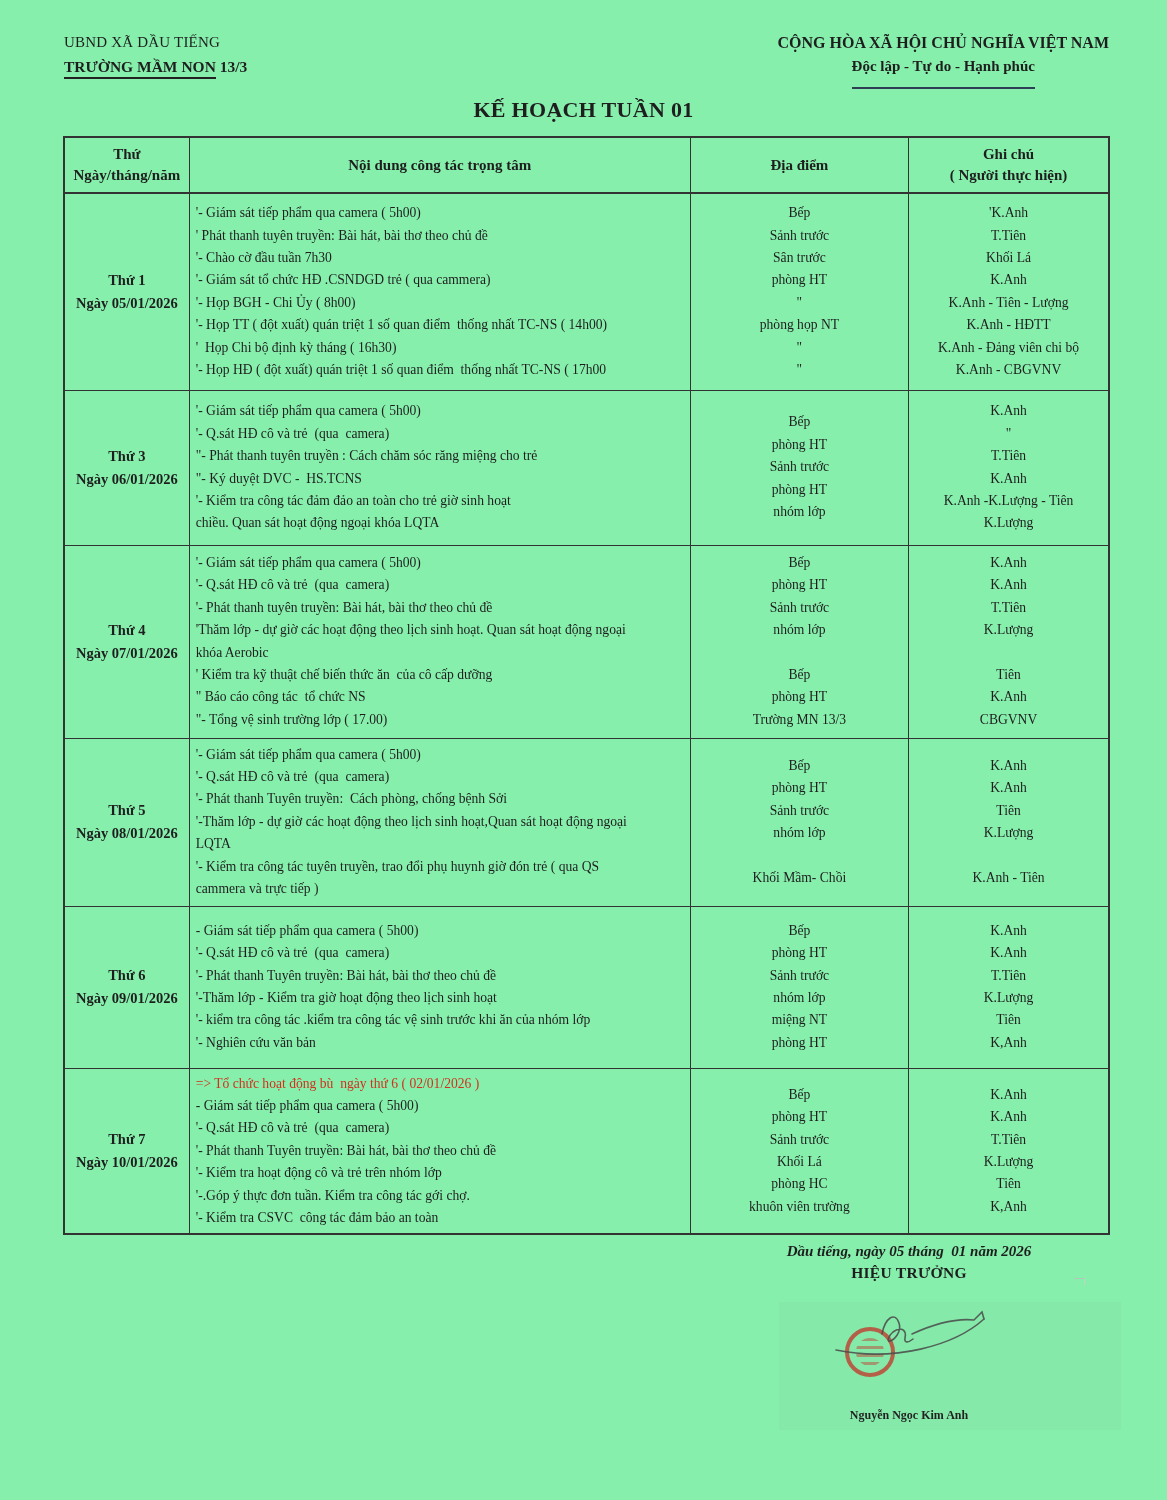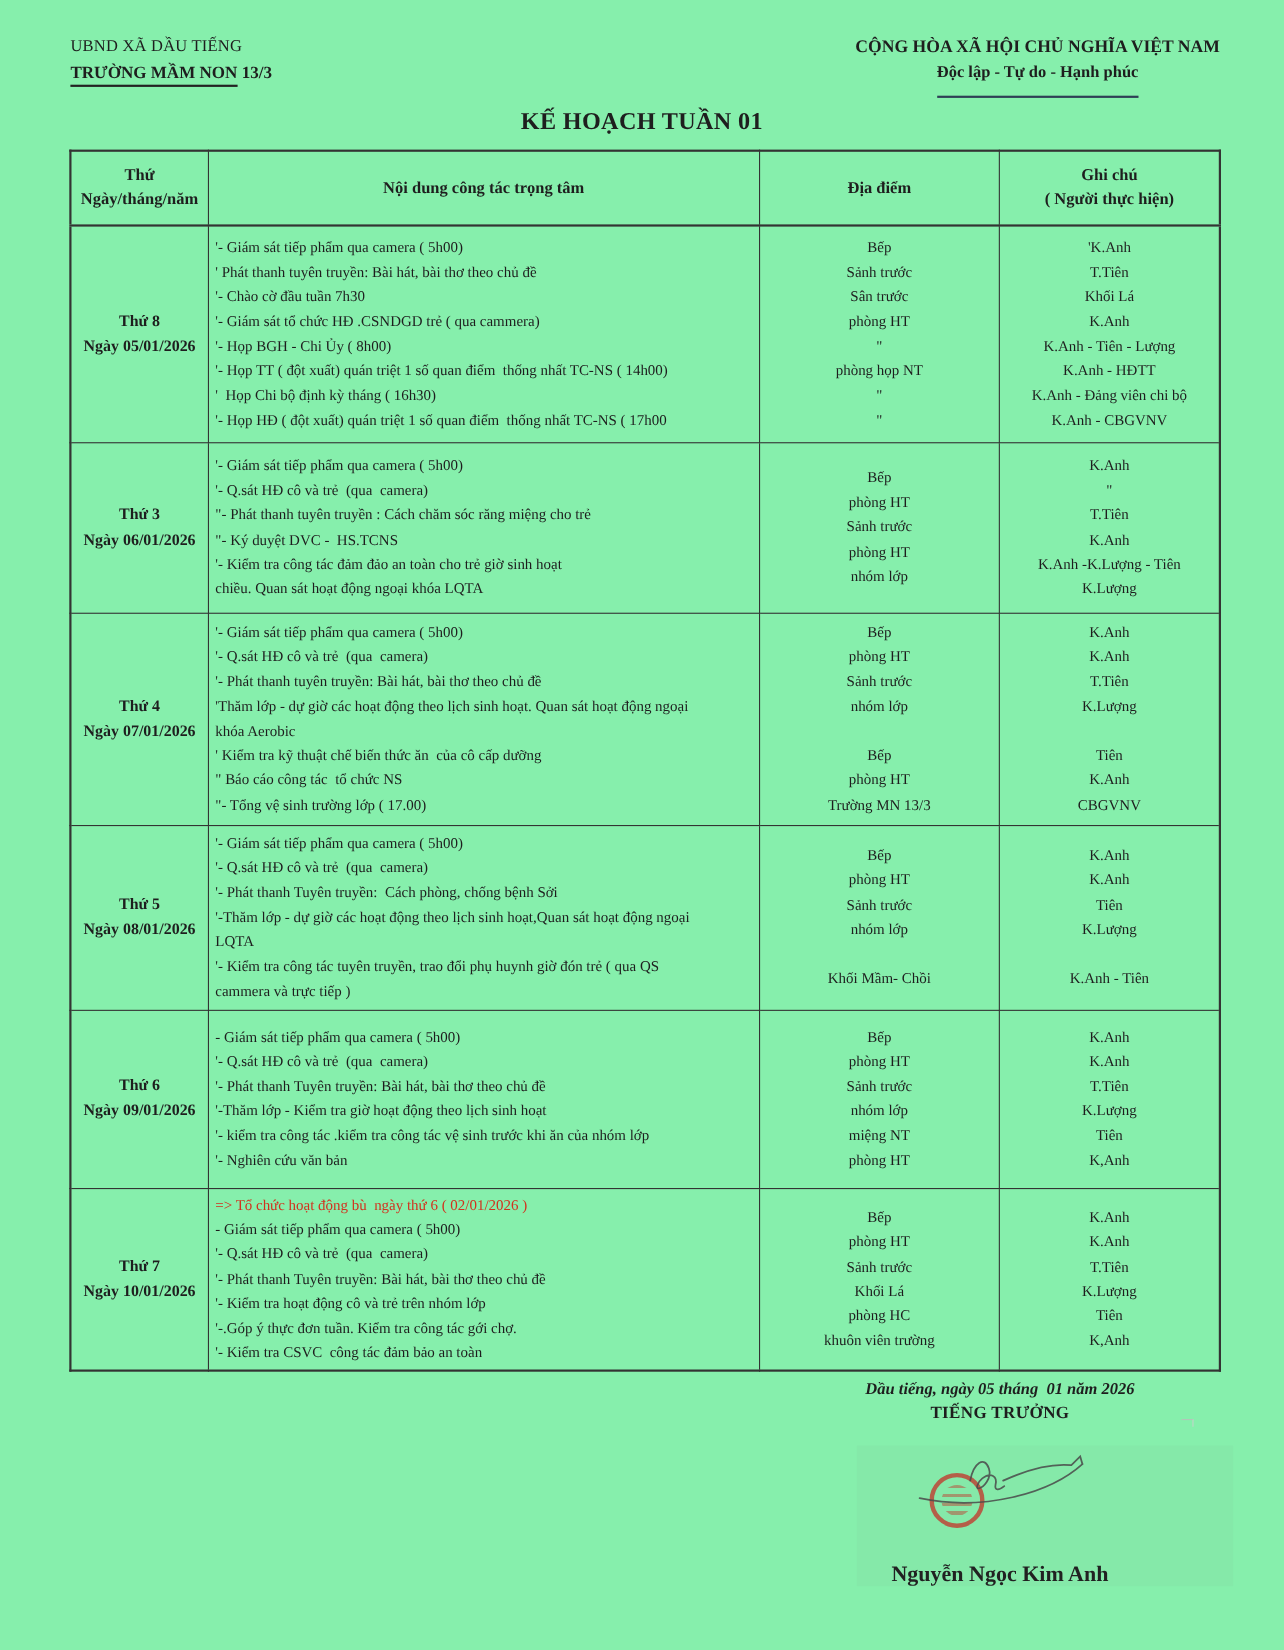--- a/index.html
+++ b/index.html
@@ -20,21 +20,21 @@
   .hdr-right .l2 { font-weight:bold; font-size:15px; margin-top:6px; display:inline-block;
                    border-bottom:2px solid #2e3e55; padding-bottom:12px; }
   
   .title   { text-align:center; font-weight:bold; font-size:22px; margin-top:8px; letter-spacing:.3px; }
   .subtitle{ text-align:center; font-weight:bold; font-size:21px; margin-top:2px; }
   .date-range { text-align:center; font-size:15px; margin-top:13px; white-space:pre-wrap; }
   
   table.plan { border-collapse:collapse; width:1047px; margin:13px 0 0 63px;
                border:2px solid #333; table-layout:fixed; }
   .plan th, .plan td { border:1px solid #333; vertical-align:middle; padding:4px 6px; }
-  .plan thead tr { height:68px; }
+  .plan thead tr { height:56px; }
   .plan thead { border-bottom:2px solid #333; }
   .plan th { font-weight:bold; font-size:15px; text-align:center; line-height:21px; padding:4px 2px; }
   .col-day { width:125px; } .col-content { width:500px; } .col-loc { width:218px; } .col-note { width:200px; }
   .day-cell { text-align:center; font-weight:bold; font-size:14.5px; }
   .day-line { line-height:23px; white-space:pre-wrap; }
   .content-cell { padding:5px 4px 5px 9px; }
   .center-cell { text-align:center; padding:5px 3px; }
   .line { font-size:13.6px; line-height:22.4px; white-space:pre-wrap; }
   
   .footer { width:400px; margin:8px 58px 0 auto; text-align:center; position:relative; }
@@ -44,21 +44,21 @@
   .scan-box { position:absolute; left:70px; right:-12px; top:14px; bottom:-26px;
               background:rgba(120,120,120,.045); }
   .scan-mark { position:absolute; right:24px; top:-10px; width:10px; height:6px;
                border-top:1.5px solid #bdbdbd; border-right:1.5px solid #cfcfcf; opacity:.8; }
   .stamp { position:absolute; left:136px; top:39px; width:50px; height:50px; border-radius:50%;
            border:4px solid rgba(193,57,45,.78); box-sizing:border-box; filter:blur(.4px); }
   .stamp-inner { position:absolute; inset:7px; border-radius:50%;
            background:repeating-linear-gradient(to bottom, rgba(193,57,45,.55) 0 3px, rgba(193,57,45,0) 3px 8px);
            filter:blur(.6px); opacity:.85; }
   .signature-svg { position:absolute; left:115px; top:0; }
-  .signer { font-weight:bold; font-size:20px; margin-top:4px; }
+  .signer { font-weight:bold; font-size:12px; margin-top:4px; }
 </style>
 </head>
 <body>
 
 <div class="page">
 
   <div class="doc-header">
     <div class="hdr-left">
       <div class="l1">UBND XÃ DẦU TIẾNG</div>
       <div class="l2"><span class="u-thick">TRƯỜNG MẦM NON</span><span>  13/3</span></div>
@@ -88,21 +88,21 @@
         <th>Địa điểm</th>
         <th>
           <div>Ghi chú</div>
           <div>( Người thực hiện)</div>
         </th>
       </tr>
     </thead>
     <tbody>
         <tr style="height: 197px;">
           <td class="day-cell">
-            <div class="day-line">Thứ 8</div>
+            <div class="day-line">Thứ 1</div>
             <div class="day-line">Ngày 05/01/2026</div>
           </td>
           <td class="content-cell">
             <div class="line">'- Giám sát tiếp phẩm qua camera ( 5h00)</div>
             <div class="line">' Phát thanh tuyên truyền: Bài hát, bài thơ theo chủ đề</div>
             <div class="line">'- Chào cờ đầu tuần 7h30</div>
             <div class="line">'- Giám sát tổ chức HĐ .CSNDGD trẻ ( qua cammera)</div>
             <div class="line">'- Họp BGH - Chi Ủy ( 8h00)</div>
             <div class="line">'- Họp TT ( đột xuất) quán triệt 1 số quan điểm  thống nhất TC-NS ( 14h00)</div>
             <div class="line">'  Họp Chi bộ định kỳ tháng ( 16h30)</div>
@@ -284,21 +284,21 @@
             <div class="line">K.Lượng</div>
             <div class="line">Tiên</div>
             <div class="line">K,Anh</div>
           </td>
         </tr>
       </tbody>
   </table>
 
   <div class="footer">
     <div class="place-date">Dầu tiếng, ngày 05 tháng  01 năm 2026</div>
-    <div class="role">TIẾNG TRƯỞNG</div>
+    <div class="role">HIỆU TRƯỞNG</div>
     <div class="sig-zone">
       <div class="scan-box"></div>
       <div class="scan-mark"></div>
       <div class="stamp">
         <div class="stamp-inner"></div>
       </div>
       <svg class="signature-svg" width="250" height="100" viewBox="0 0 250 100">
         <g fill="none" stroke="#4a4a4a" stroke-width="1.6" stroke-linecap="round" opacity="0.85">
           <path d="M58,46 c3,-16 13,-23 17,-11 c3,9 -5,17 -9,18 c-3,1 -2,-5 3,-9 c8,-6 14,-2 12,6 c-1,5 3,5 8,1"></path>
           <path d="M88,46 C110,36 130,30 150,32 l8,-8 l2,7"></path>

